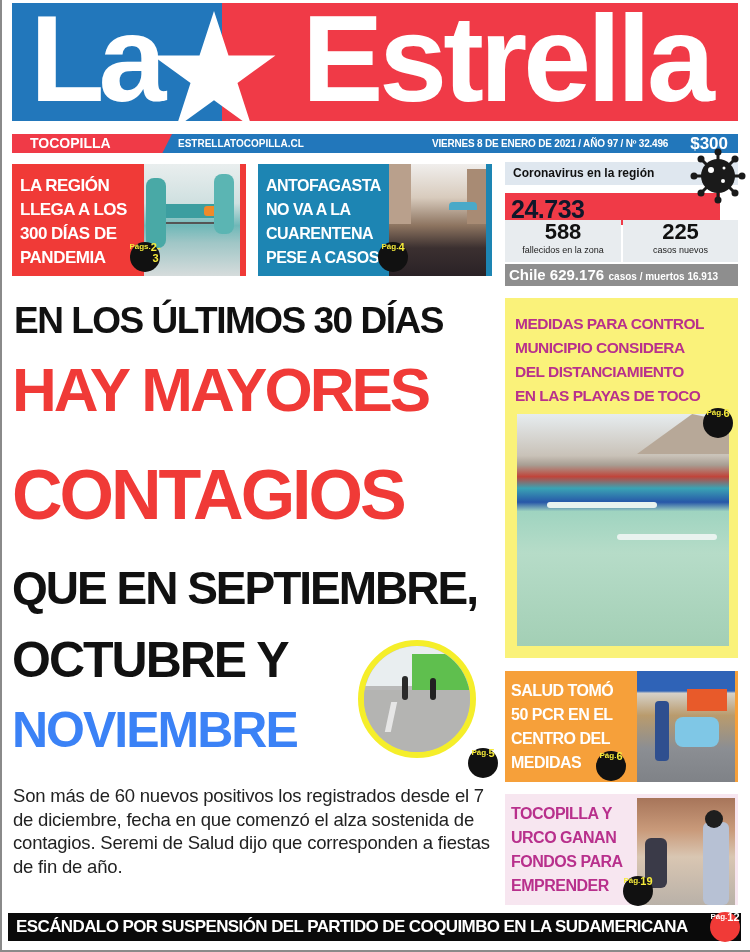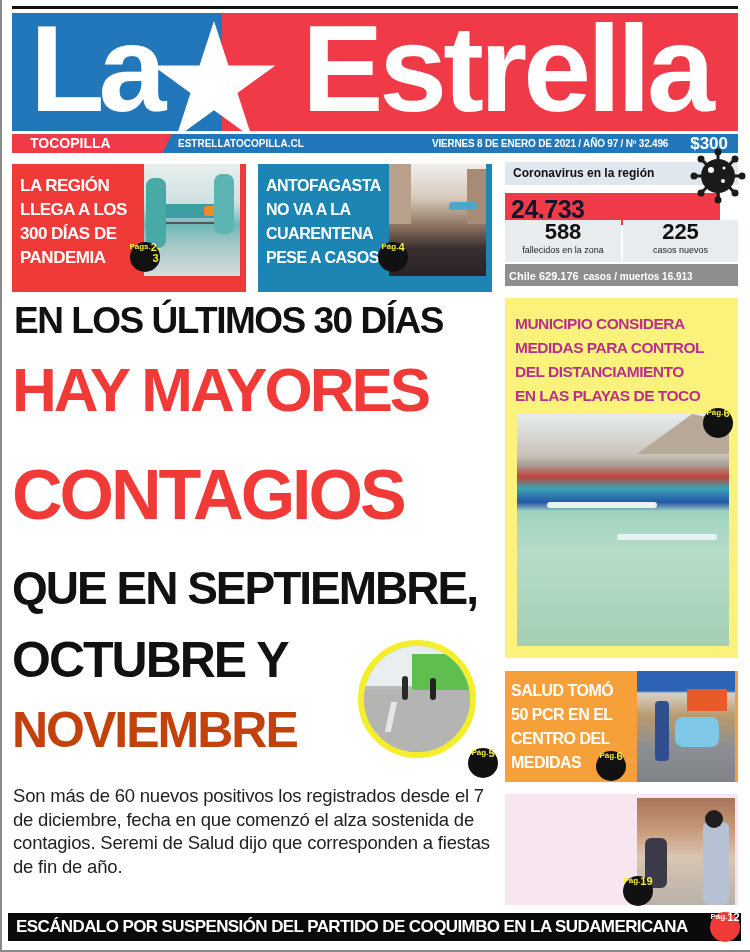--- a/index.html
+++ b/index.html
@@ -1,57 +1,57 @@
 <!DOCTYPE html>
 <html><head>
 <meta charset="utf-8">
 <style>
   html,body{margin:0;padding:0;}
   body{width:750px;height:952px;background:#ffffff;position:relative;overflow:hidden;font-family:"Liberation Sans",sans-serif;}
   .frame{position:absolute;left:0;top:0;width:748px;height:950px;border-left:2px solid #8a8a8a;border-bottom:2px solid #8a8a8a;border-right:1px solid #cfcfcf;}
   .topline{position:absolute;left:12px;top:6px;width:726px;height:3px;background:#111;}
   
-  .mast{position:absolute;left:12px;top:13px;width:726px;height:118px;}
+  .mast{position:absolute;left:12px;top:3px;width:726px;height:118px;}
   .mast-blue{position:absolute;left:0;top:0;width:210px;height:118px;background:#2277bb;}
   .mast-red{position:absolute;left:210px;top:0;width:516px;height:118px;background:#f03a47;}
   .mast-la{position:absolute;left:18px;top:-14px;color:#fff;font-weight:bold;font-size:122px;letter-spacing:-6px;line-height:140px;}
   .mast-star{position:absolute;left:140px;top:8px;width:124px;height:118px;}
   .mast-estrella{position:absolute;left:290px;top:-14px;color:#fff;font-weight:bold;font-size:122px;letter-spacing:-4px;line-height:140px;}
   
   .strip{position:absolute;left:12px;top:134px;width:726px;height:19px;background:#2277bb;}
   .strip-city{position:absolute;left:0;top:0;width:160px;height:19px;background:#f03a47;clip-path:polygon(0 0,100% 0,94% 100%,0 100%);color:#fff;font-weight:bold;font-size:14px;line-height:19px;padding-left:18px;box-sizing:border-box;}
   .strip-url{position:absolute;left:166px;top:0;color:#fff;font-size:10px;line-height:19px;font-weight:bold;}
   .strip-date{position:absolute;left:420px;top:0;color:#fff;font-size:10px;line-height:19px;font-weight:bold;letter-spacing:-0.2px;}
   .strip-price{position:absolute;right:10px;top:0;color:#fff;font-size:17px;font-weight:bold;line-height:19px;}
   
-  .teaser{position:absolute;height:128px;box-sizing:border-box;}
+  .teaser{position:absolute;height:112px;box-sizing:border-box;}
   .teaser .txt{position:absolute;left:8px;top:10px;color:#fff;font-weight:bold;font-size:17px;line-height:24px;letter-spacing:-0.5px;}
   .pag{position:absolute;width:30px;height:30px;border-radius:50%;background:#111;color:#f5ea3a;font-weight:bold;font-size:8px;line-height:10px;text-align:center;display:flex;flex-direction:row;justify-content:center;}
   .pag .n{font-size:11px;line-height:11px;}
   .photo{position:absolute;overflow:hidden;}
   
   .covid{position:absolute;left:505px;top:162px;width:233px;height:125px;}
   .cv-head{position:absolute;left:0;top:0;width:233px;height:23px;background:#dfe7ef;font-weight:bold;font-size:12px;line-height:23px;padding-left:8px;box-sizing:border-box;color:#111;}
   .cv-red{position:absolute;left:0;top:24px;width:215px;height:32px;background:#f03a47;color:#0f172a;margin-top:7px;}
   .cv-big{position:absolute;left:6px;top:0;font-size:25px;font-weight:bold;line-height:32px;letter-spacing:-0.5px;}
   .cv-sub{position:absolute;left:98px;top:2px;font-size:13px;font-weight:bold;line-height:32px;}
   .cv-cell{position:absolute;top:58px;height:42px;background:#e8ecef;text-align:center;}
   .cv-num{font-size:22px;font-weight:bold;line-height:24px;color:#111;}
   .cv-lab{font-size:9px;line-height:12px;color:#222;}
   .cv-chile{position:absolute;left:0;top:102px;width:233px;height:22px;background:#8e8e8e;color:#fff;white-space:nowrap;line-height:22px;padding-left:4px;box-sizing:border-box;}
-  .cv-chile .a{font-size:11px;font-weight:bold;}
+  .cv-chile .a{font-size:15px;font-weight:bold;}
   .cv-chile .b{font-size:10px;font-weight:bold;text-align:right;}
   .virus{position:absolute;left:690px;top:148px;width:56px;height:56px;}
   
   .h1{position:absolute;left:14px;top:298px;font-weight:bold;color:#111;font-size:37px;line-height:46px;letter-spacing:-1.5px;white-space:nowrap;}
   .h2{position:absolute;left:12px;top:355px;font-weight:bold;color:#f03a37;font-size:62px;line-height:70px;letter-spacing:-3px;white-space:nowrap;}
   .h3{position:absolute;left:12px;top:455px;font-weight:bold;color:#f03a37;font-size:70px;line-height:80px;letter-spacing:-3px;white-space:nowrap;}
   .h4{position:absolute;left:12px;top:560px;font-weight:bold;color:#111;font-size:46px;line-height:56px;letter-spacing:-2px;white-space:nowrap;}
   .h5{position:absolute;left:12px;top:630px;font-weight:bold;color:#111;font-size:50px;line-height:60px;letter-spacing:-2px;white-space:nowrap;}
-  .h6{position:absolute;left:12px;top:700px;font-weight:bold;color:#c2410c;font-size:50px;line-height:60px;letter-spacing:-2px;white-space:nowrap;}
+  .h6{position:absolute;left:12px;top:700px;font-weight:bold;color:#3b82f6;font-size:50px;line-height:60px;letter-spacing:-2px;white-space:nowrap;}
   .lead{position:absolute;left:13px;top:784px;width:480px;font-size:18.5px;line-height:23.5px;color:#222;letter-spacing:-0.2px;}
   .circle{position:absolute;left:358px;top:640px;width:118px;height:118px;border-radius:50%;border:6px solid #f5ee2a;overflow:hidden;box-sizing:border-box;background:#b9b9b9;}
   
   .playa{position:absolute;left:505px;top:298px;width:233px;height:360px;background:#faf27a;}
   .playa-txt{position:absolute;left:10px;top:14px;color:#b8308c;font-weight:bold;font-size:15.5px;line-height:24px;letter-spacing:-0.5px;white-space:nowrap;}
   .pcr{position:absolute;left:505px;top:671px;width:233px;height:111px;background:#f6a03a;}
   .tocu{position:absolute;left:505px;top:794px;width:233px;height:111px;background:#f7e6f0;}
   .side-txt{position:absolute;left:6px;top:8px;font-weight:bold;font-size:16px;line-height:24px;letter-spacing:-0.5px;white-space:nowrap;}
   
   .banner{position:absolute;left:8px;top:913px;width:733px;height:28px;background:#0a0a0a;}
@@ -180,22 +180,22 @@
 </div>
 <div class="pag" style="left:468px;top:748px;">
   <span>Pág.</span>
     <span class="n">5</span>
 </div>
 
 <div class="lead">Son más de 60 nuevos positivos los registrados desde el 7 de diciembre, fecha en que comenzó el alza sostenida de contagios. Seremi de Salud dijo que corresponden a fiestas de fin de año.</div>
 
 <div class="playa">
   <div class="playa-txt">
-    <div>MUNICIPIO CONSIDERA</div>
-      <div>MEDIDAS PARA CONTROL</div>
+    <div>MEDIDAS PARA CONTROL</div>
+      <div>MUNICIPIO CONSIDERA</div>
       <div>DEL DISTANCIAMIENTO</div>
       <div>EN LAS PLAYAS DE TOCO</div>
   </div>
   <div class="photo" style="left:12px;top:116px;width:212px;height:232px;background:linear-gradient(180deg,#e6ecef 0%,#c9c2b8 18%,#a89e93 22%,#c0443a 27%,#3aa3b4 32%,#2757a8 38%,#9fd4c0 42%,#b6dcc8 60%,#a3cfb5 100%);">
     <div style="position:absolute;left:120px;top:0;width:92px;height:40px;background:#b7a898;clip-path:polygon(0 100%,60% 0,100% 20%,100% 100%);"></div>
     <div style="position:absolute;left:30px;top:88px;width:110px;height:6px;background:#e9f3ef;border-radius:3px;"></div>
     <div style="position:absolute;left:100px;top:120px;width:100px;height:6px;background:#e9f3ef;border-radius:3px;"></div>
   </div>
   <div class="pag" style="left:198px;top:110px;">
     <span>Pág.</span>
@@ -215,20 +215,26 @@
     <div style="position:absolute;left:18px;top:30px;width:14px;height:60px;background:#2f4f8f;border-radius:4px;"></div>
     <div style="position:absolute;left:38px;top:46px;width:44px;height:30px;background:#7fc7e6;border-radius:8px;"></div>
   </div>
   <div class="pag" style="left:91px;top:80px;">
     <span>Pág.</span>
       <span class="n">6</span>
   </div>
 </div>
 
 <div class="tocu">
+  <div class="side-txt" style="color:#b8308c;">
+    <div>TOCOPILLA Y</div>
+      <div>URCO GANAN</div>
+      <div>FONDOS PARA</div>
+      <div>EMPRENDER</div>
+  </div>
   <div class="photo" style="left:132px;top:4px;width:98px;height:107px;background:linear-gradient(180deg,#a7755a 0%,#c99a7a 30%,#d9c6b2 55%,#b9b1a8 100%);">
     <div style="position:absolute;left:8px;top:40px;width:22px;height:50px;background:#3a3a48;border-radius:6px;"></div>
     <div style="position:absolute;left:66px;top:24px;width:26px;height:83px;background:#b7c1d4;border-radius:6px;"></div>
     <div style="position:absolute;left:68px;top:12px;width:18px;height:18px;background:#1e1e1e;border-radius:50%;"></div>
   </div>
   <div class="pag" style="left:118px;top:82px;">
     <span>Pág.</span>
       <span class="n">19</span>
   </div>
 </div>

